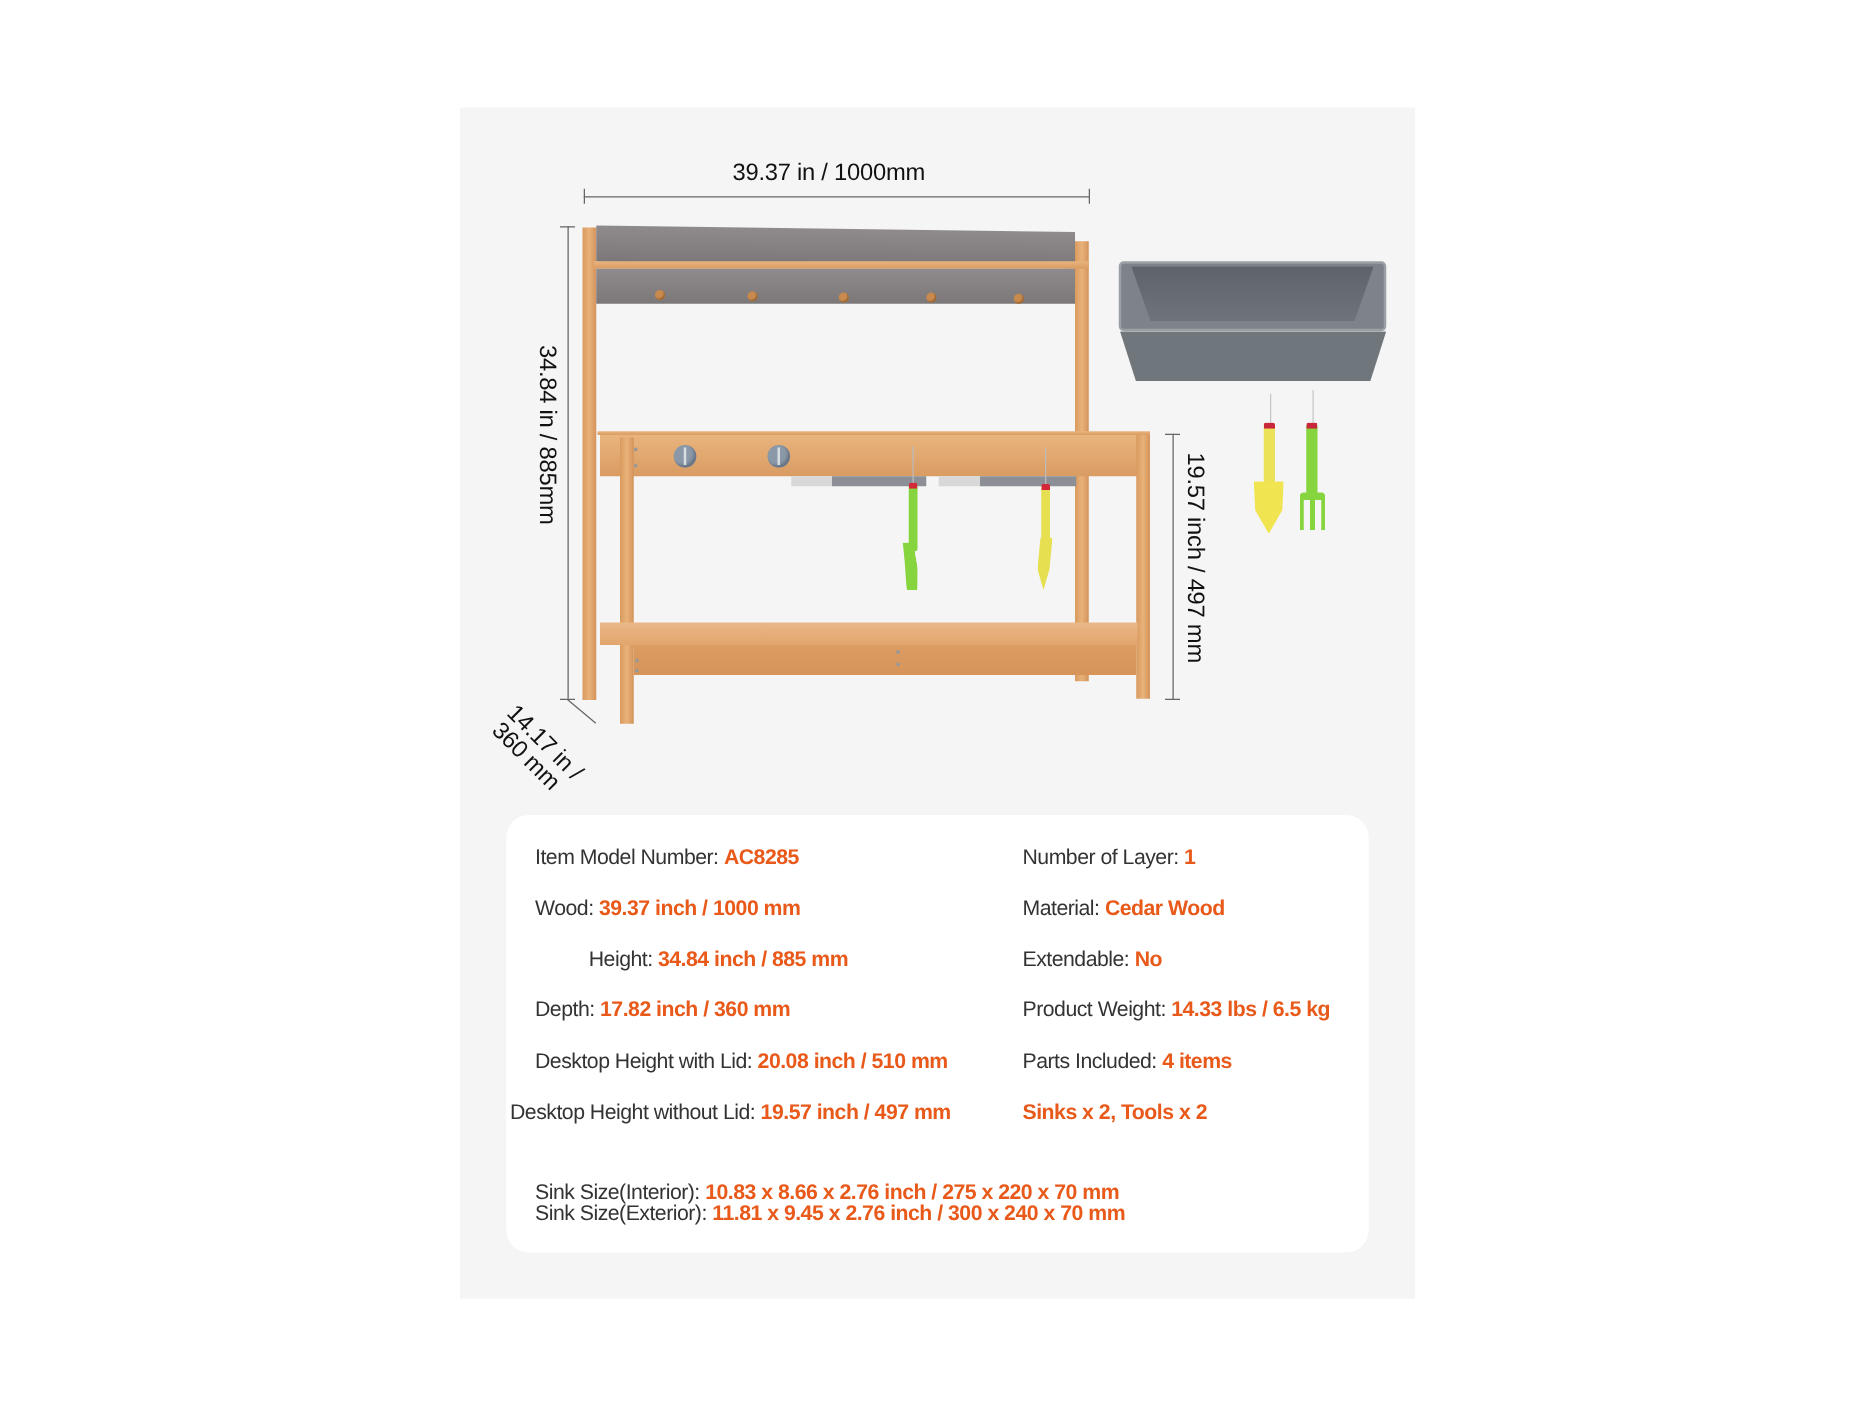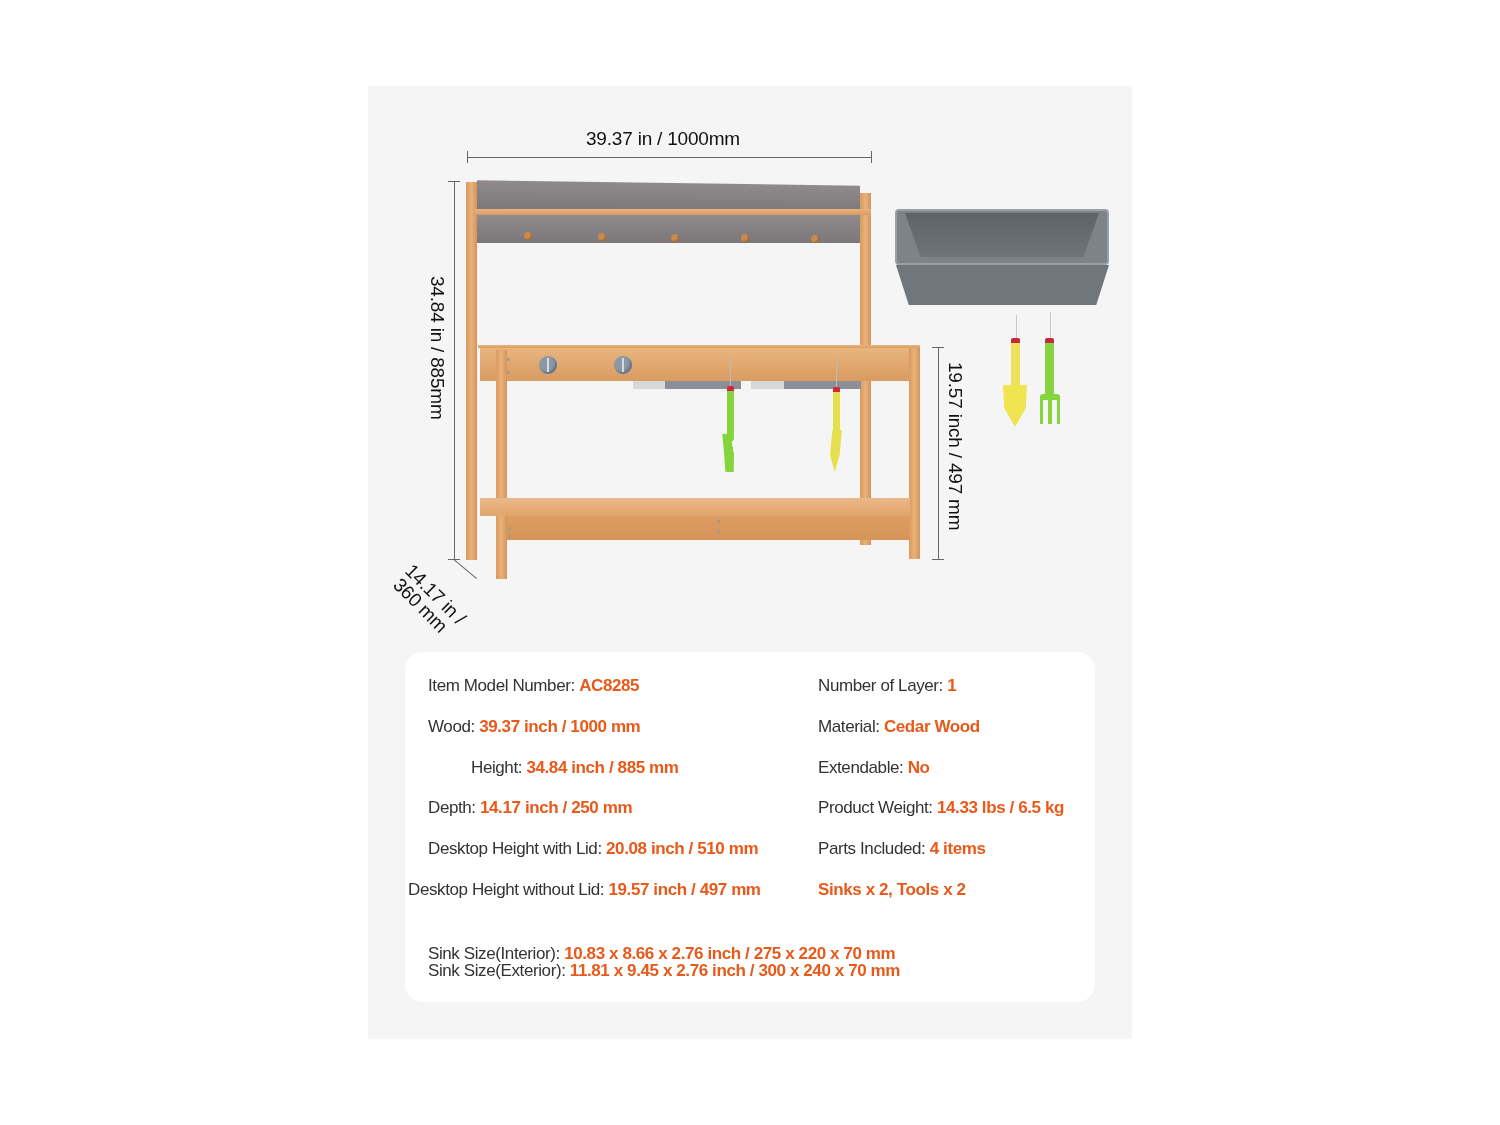--- a/index.html
+++ b/index.html
@@ -131,21 +131,21 @@
   <div class="spec" style="left:428px; top:676px;">
     <span>Item Model Number: </span><span class="val">AC8285</span>
   </div>
   <div class="spec" style="left:428px; top:717px;">
     <span>Wood: </span><span class="val">39.37 inch / 1000 mm</span>
   </div>
   <div class="spec" style="left:428px; top:758px;margin-left:43px;">
     <span>Height: </span><span class="val">34.84 inch / 885 mm</span>
   </div>
   <div class="spec" style="left:428px; top:798px;">
-    <span>Depth: </span><span class="val">14.17 inch / 250 mm</span>
+    <span>Depth: </span><span class="val">17.82 inch / 360 mm</span>
   </div>
   <div class="spec" style="left:428px; top:839px;">
     <span>Desktop Height with Lid: </span><span class="val">20.08 inch / 510 mm</span>
   </div>
   <div class="spec" style="left:408px; top:880px;">
     <span>Desktop Height without Lid: </span><span class="val">19.57 inch / 497 mm</span>
   </div>
   <div class="spec" style="left:428px; top:920px;margin-top:24px;">
     <span>Sink Size(Interior): </span><span class="val">10.83 x 8.66 x 2.76 inch / 275 x 220 x 70 mm</span>
   </div>

